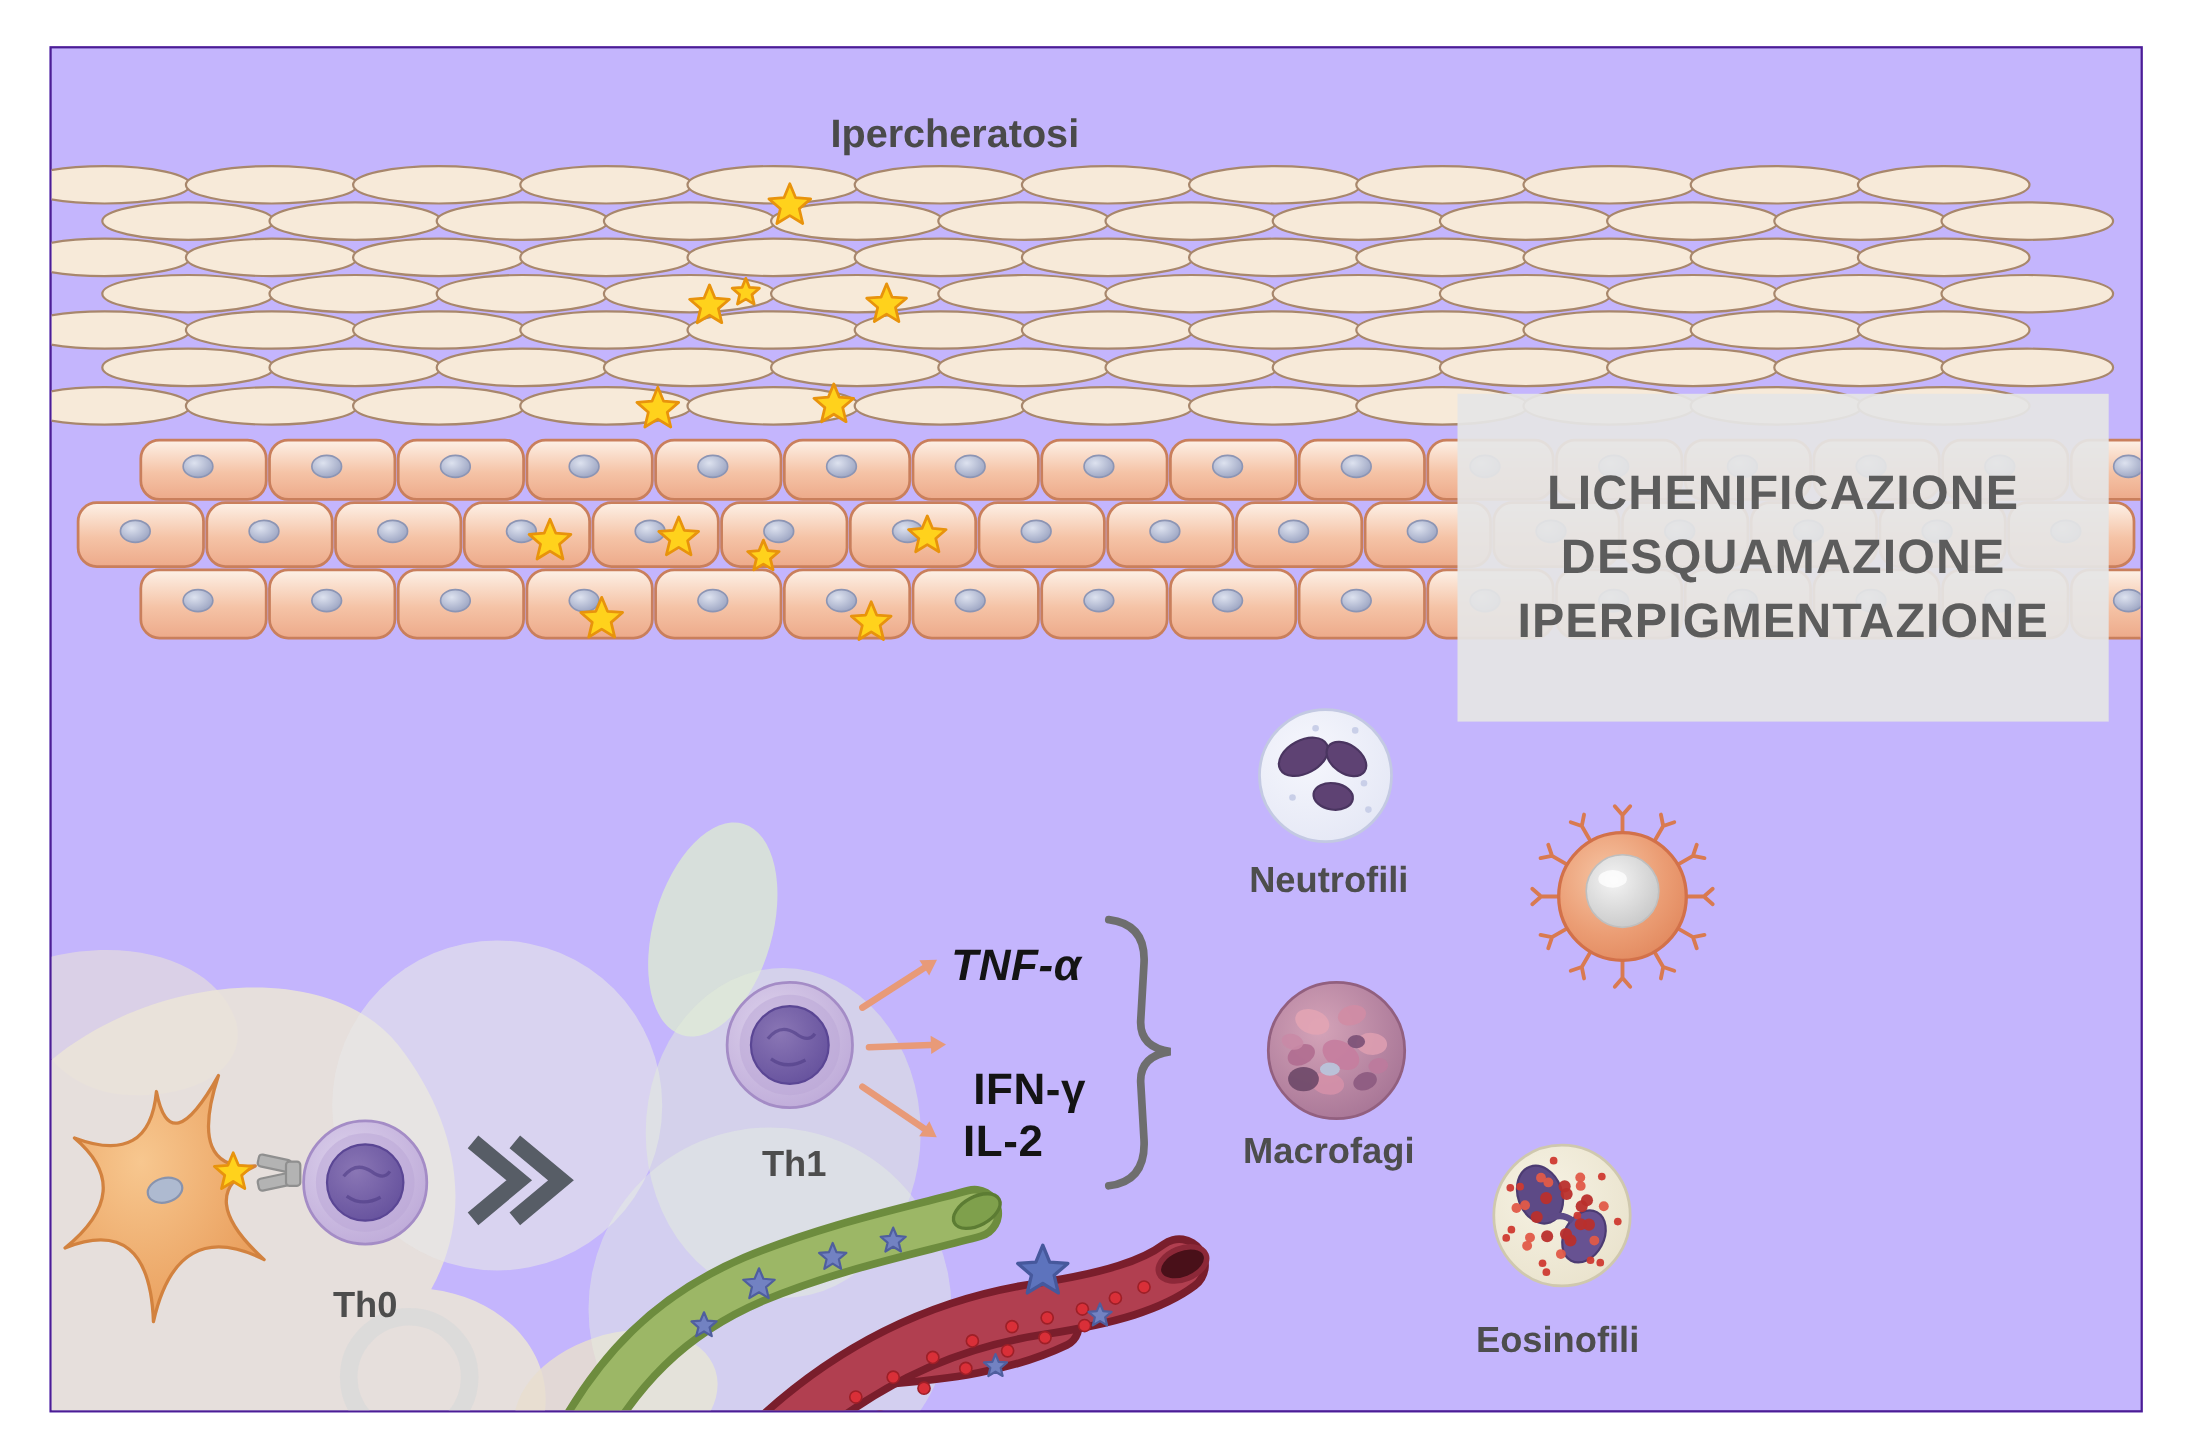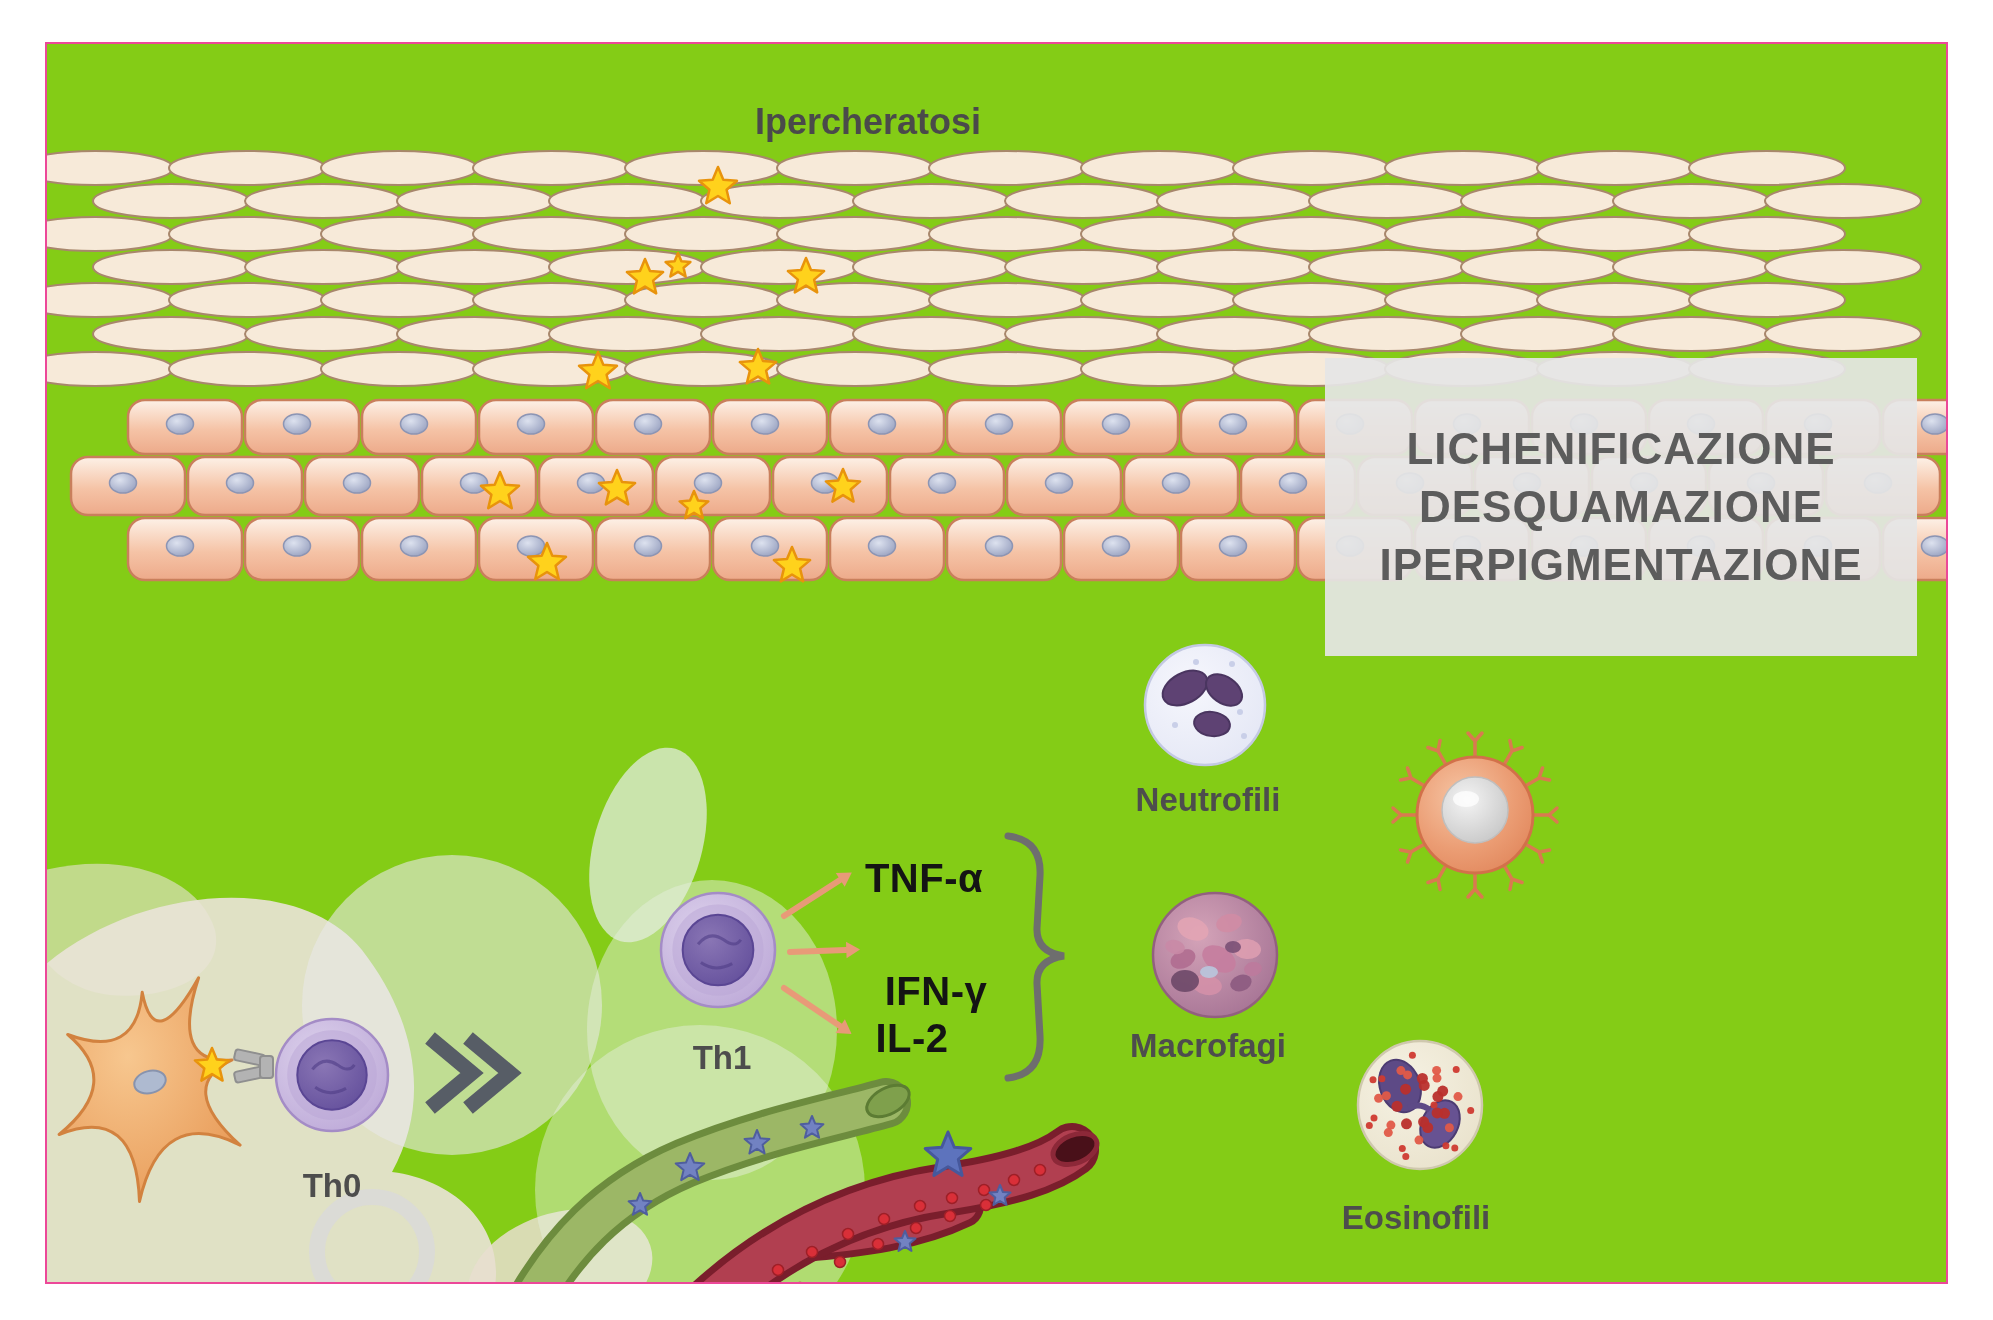--- a/index.html
+++ b/index.html
@@ -1,18 +1,18 @@
 <!DOCTYPE html>
 <html><head>
 <meta charset="utf-8">
 <style>
   html,body{margin:0;padding:0;background:#ffffff;font-family:"Liberation Sans",sans-serif;}
   .canvas{position:relative;width:1993px;height:1320px;background:#ffffff;overflow:hidden;}
-  .frame{position:absolute;left:45px;top:42px;width:1903px;height:1242px;border:2px solid #ec4899;
-         box-sizing:border-box;overflow:hidden;background:#84cc16;}
+  .frame{position:absolute;left:45px;top:42px;width:1903px;height:1242px;border:2px solid #4c1d95;
+         box-sizing:border-box;overflow:hidden;background:#c4b5fd;}
   .inner{position:absolute;left:-47px;top:-44px;width:1993px;height:1320px;}
   svg{position:absolute;left:0;top:0;}
   .label{position:absolute;transform:translate(-50%,-50%);font-weight:bold;color:#4d4d4d;
          font-size:33px;white-space:nowrap;z-index:3;}
   .label.title{font-size:36px;color:#4a4a4a;}
   .label.cytokine{font-size:40px;color:#141414;letter-spacing:.5px;}
   .effects-box{position:absolute;left:1325px;top:358px;width:592px;height:298px;
                background:rgba(229,229,229,0.93);display:flex;flex-direction:column;
                justify-content:center;align-items:center;gap:8px;z-index:3;}
   .effects-line{font-size:44px;font-weight:bold;color:#5c5c5c;letter-spacing:1px;white-space:nowrap;}
@@ -467,20 +467,20 @@
         <div class="effects-line">DESQUAMAZIONE</div>
         <div class="effects-line">IPERPIGMENTAZIONE</div>
       </div>
 
       <div class="label" style="left:1208px;top:800px;">Neutrofili</div>
       <div class="label" style="left:1208px;top:1046px;">Macrofagi</div>
       <div class="label" style="left:1416px;top:1218px;">Eosinofili</div>
       <div class="label" style="left:722px;top:1058px;">Th1</div>
       <div class="label" style="left:332px;top:1186px;">Th0</div>
 
-      <div class="label cytokine" style="left:924px;top:878px;">TNF-α</div>
+      <div class="label cytokine" style="left:924px;top:878px;font-style:italic;">TNF-α</div>
       <div class="label cytokine" style="left:936px;top:955px;margin-top:36px;">IFN-γ</div>
       <div class="label cytokine" style="left:912px;top:1038px;">IL-2</div>
 
 
     </div>
   </div>
 </div>
 
 </body></html>

